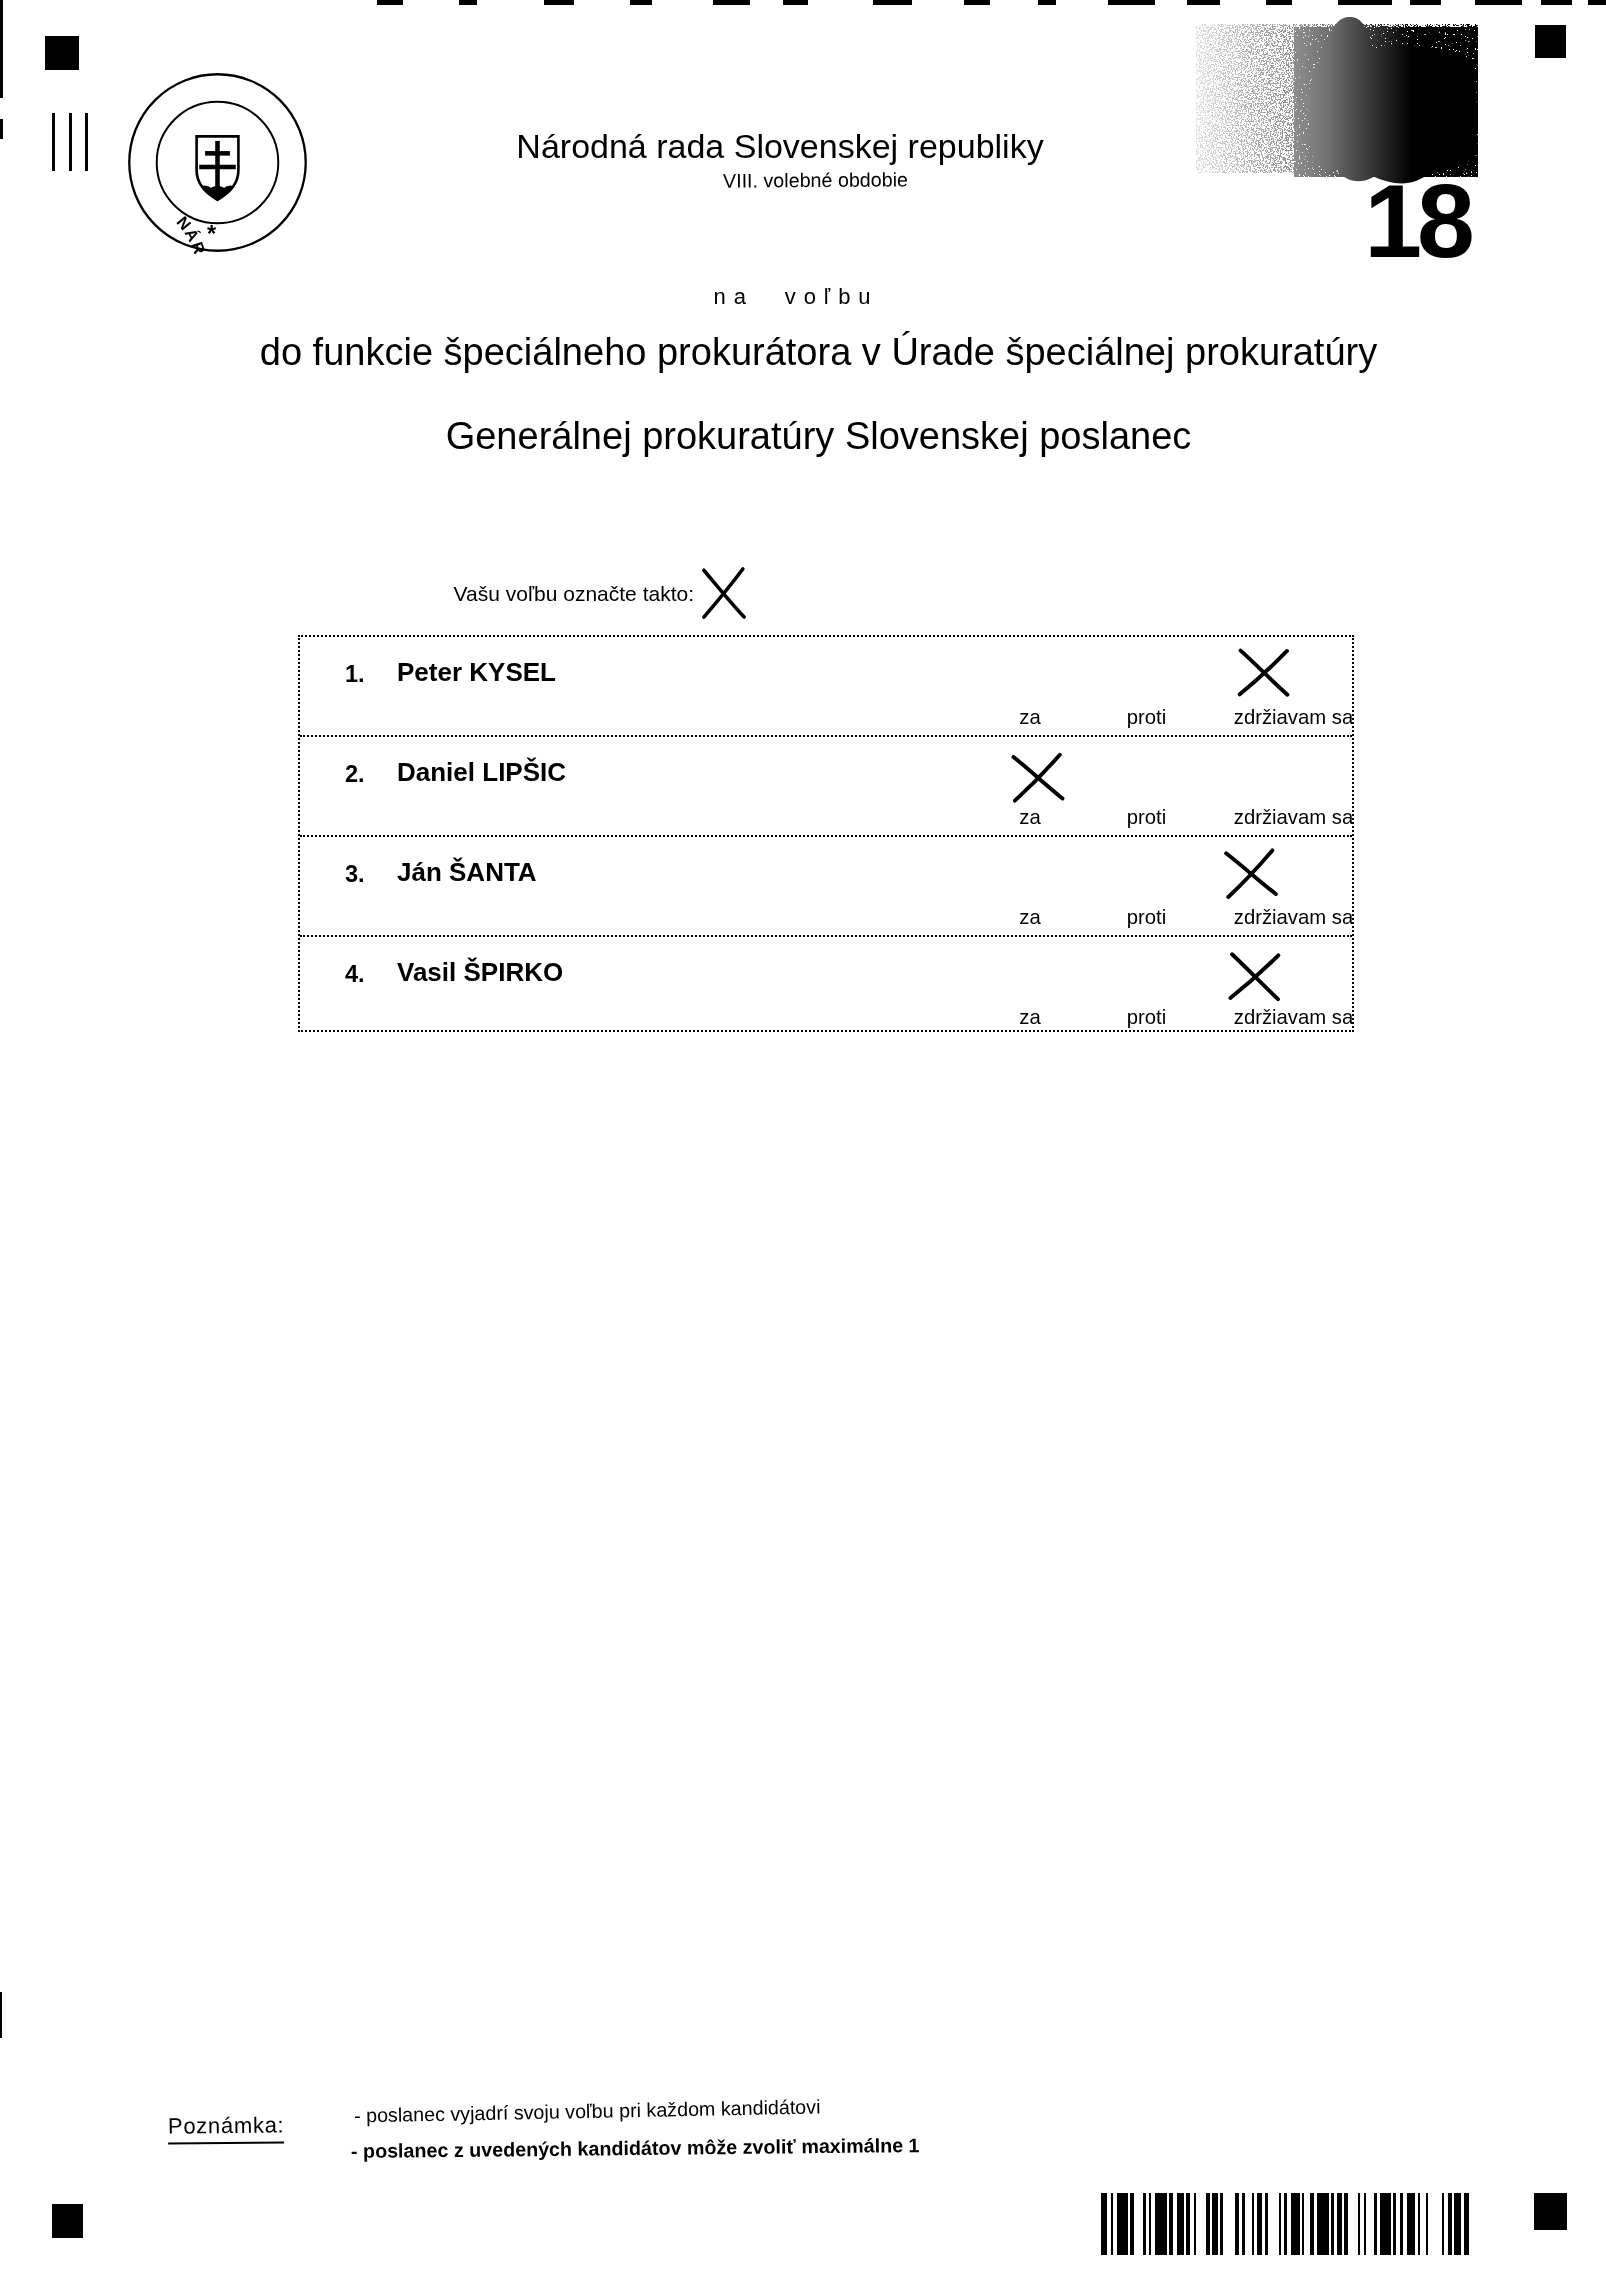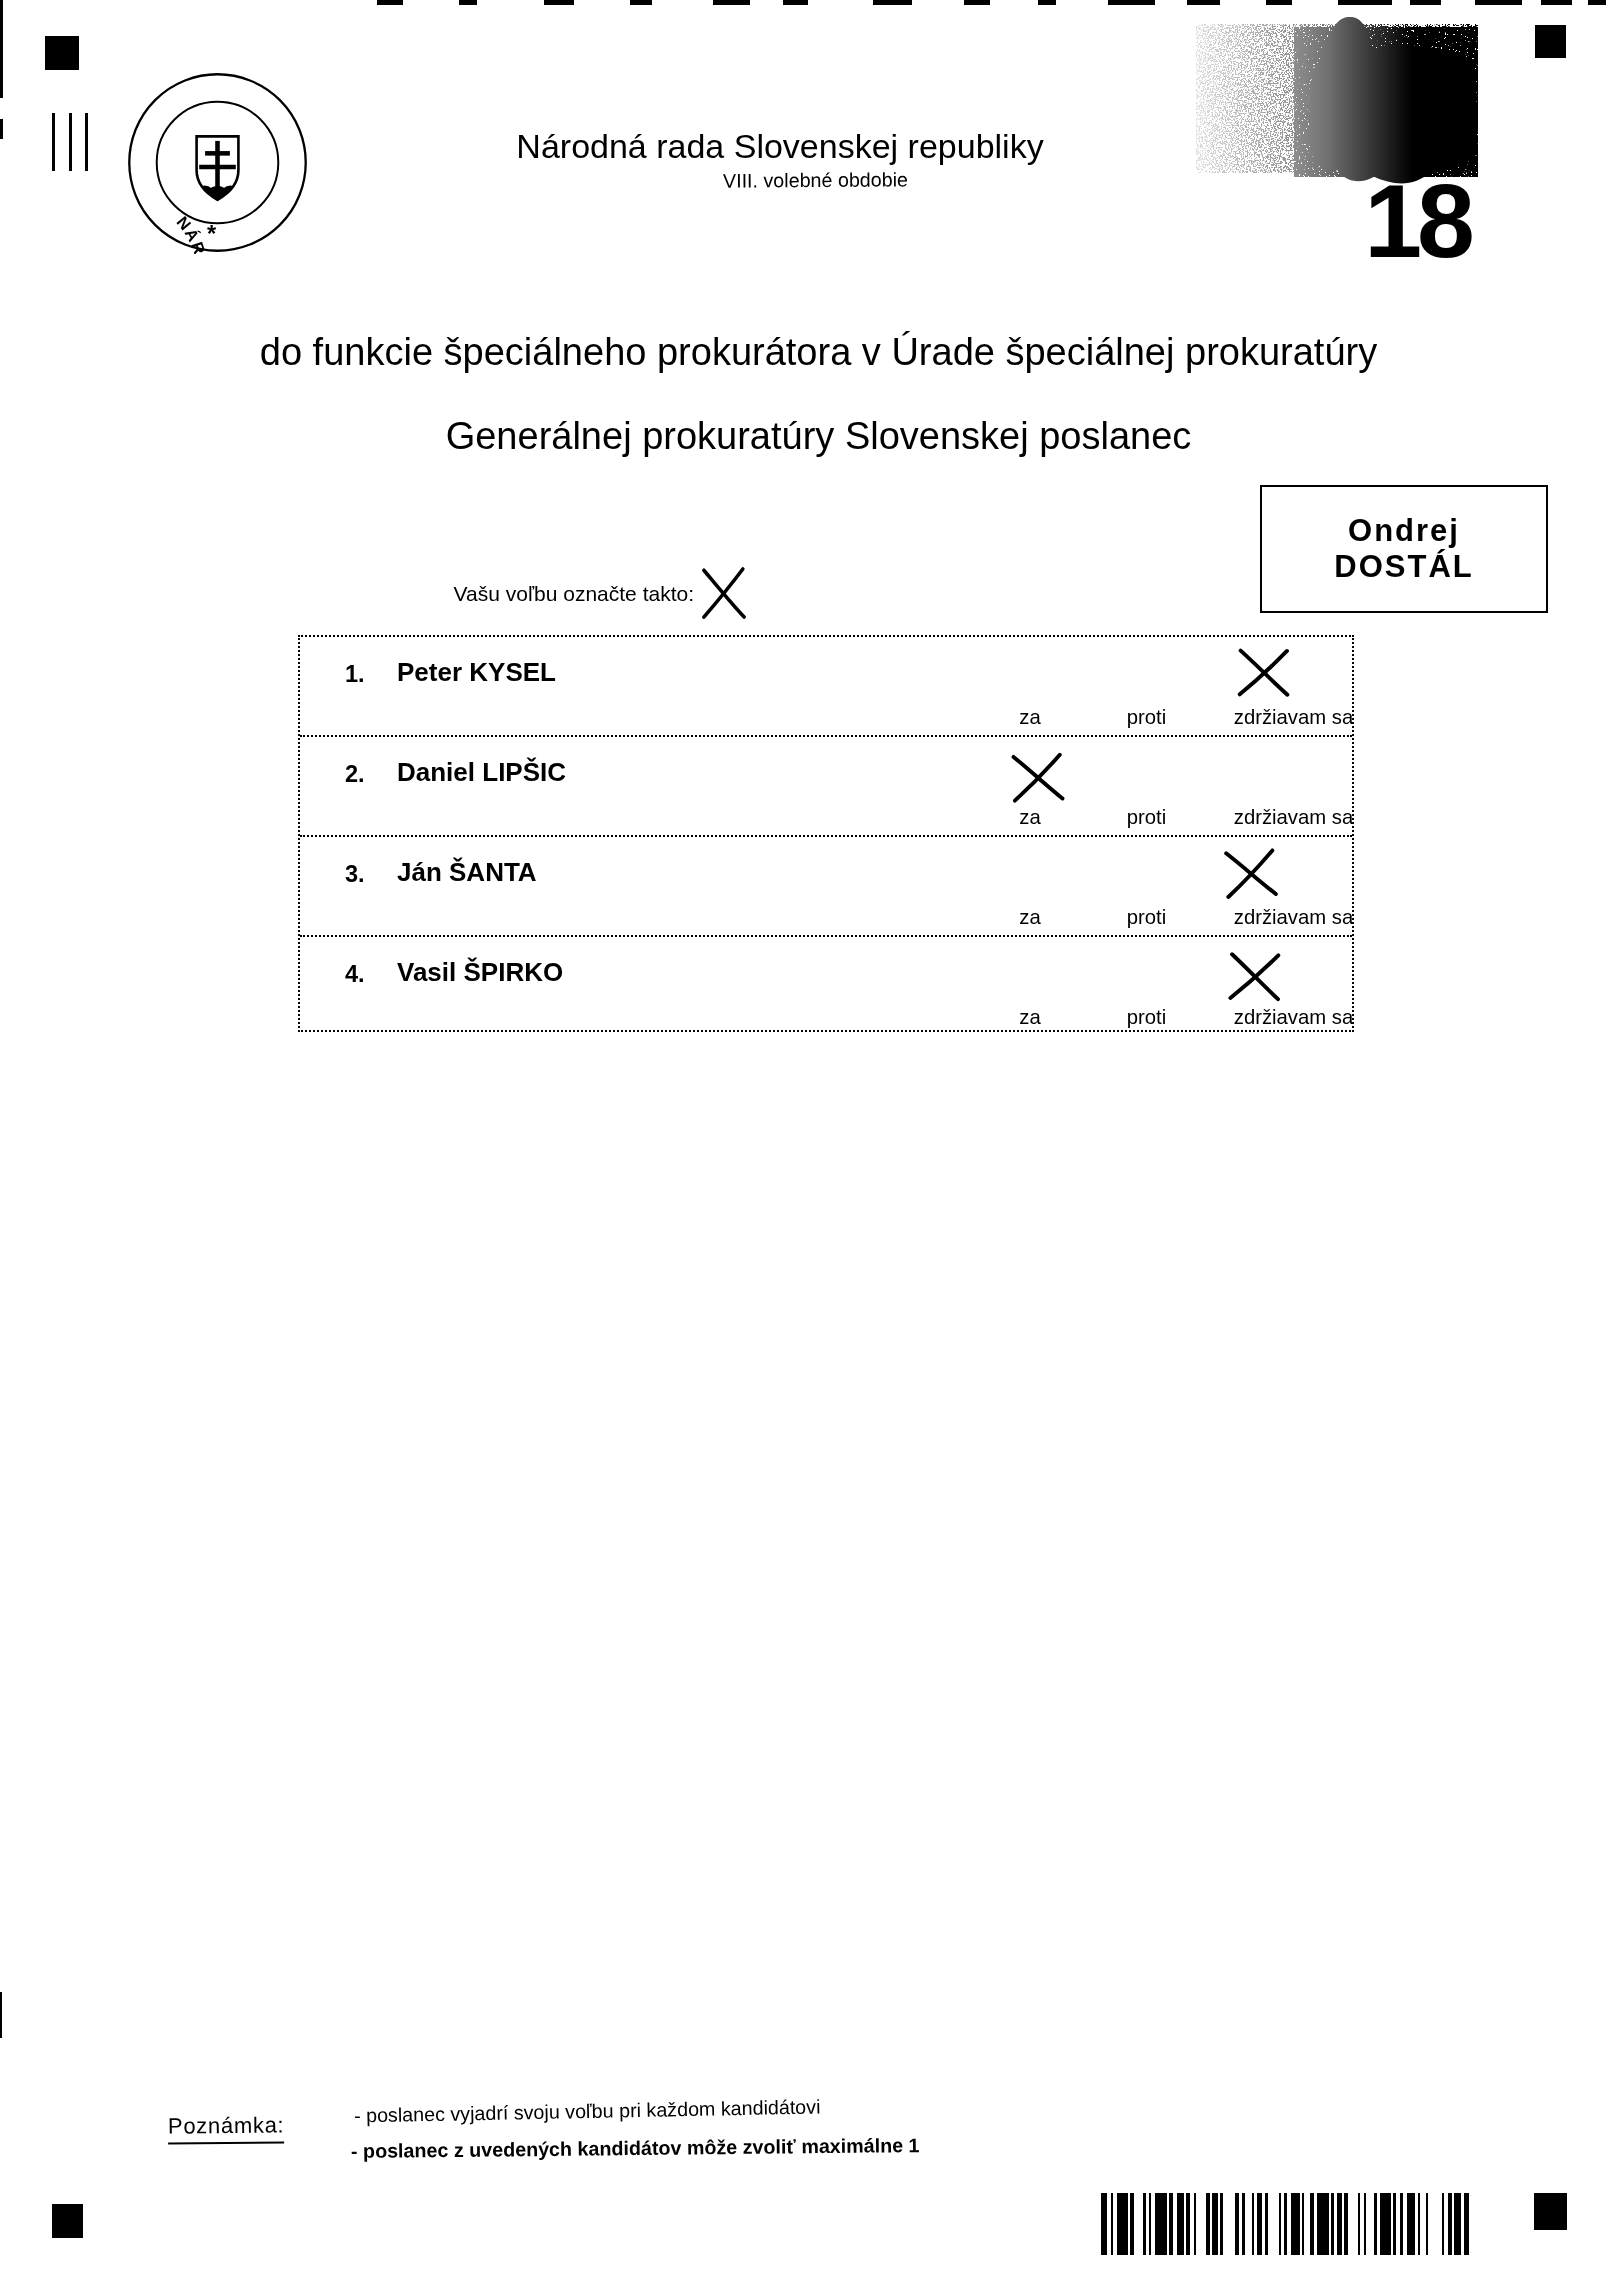--- a/index.html
+++ b/index.html
@@ -109,20 +109,21 @@
       <g stroke="#000" stroke-width="7" fill="none">
         <path d="M140,107 V180"></path>
         <path d="M121,126 H159"></path>
         <path d="M112,147 H168"></path>
       </g>
     </g>
   </svg>
 
   <div class="abs ctr institution">Národná rada Slovenskej republiky</div>
   <div class="abs ctr term">VIII. volebné obdobie</div>
+  <div class="abs ctr doc-subtitle">na voľbu</div>
 
   <svg class="abs" style="left:1196px;top:13px;" width="288" height="177" viewBox="0 0 440 270">
     <defs>
       <filter id="noiseA" x="0" y="0" width="100%" height="100%">
         <feTurbulence type="fractalNoise" baseFrequency="0.45" numOctaves="2" seed="11"></feTurbulence>
         <feColorMatrix type="matrix" values="0 0 0 0 0  0 0 0 0 0  0 0 0 0 0  0 0 0 22 -11"></feColorMatrix>
       </filter>
       <filter id="noiseB" x="0" y="0" width="100%" height="100%">
         <feTurbulence type="fractalNoise" baseFrequency="0.35" numOctaves="3" seed="4"></feTurbulence>
         <feColorMatrix type="matrix" values="0 0 0 0 0  0 0 0 0 0  0 0 0 0 0  0 0 0 30 -9"></feColorMatrix>
@@ -142,24 +143,20 @@
       <path d="M196,60 C205,25 215,8 232,6 C252,4 262,20 268,55 C300,48 330,46 368,55
                C400,62 425,75 428,95 L430,210 C420,230 395,240 360,242 C330,268 300,262 272,250
                C250,262 230,258 216,240 C200,246 188,238 182,215 C170,180 172,120 180,85 Z" fill="#000"></path>
     </g>
   </svg>
   <div class="abs ballot-no">18</div>
 
   <div class="abs ctr pos1">do funkcie špeciálneho prokurátora v Úrade špeciálnej prokuratúry</div>
   <div class="abs ctr pos2">Generálnej prokuratúry Slovenskej poslanec</div>
 
-  <div class="abs voter-box">
-    <div>Ondrej</div>
-    <div>DOSTÁL</div>
-  </div>
 
   <div class="abs instr">Vašu voľbu označte takto:</div>
   <svg class="abs sample-x" width="52" height="60" viewBox="0 0 80 92">
     <g stroke="#000" stroke-width="5.5" stroke-linecap="round" fill="none">
       <path d="M9,11 C30,36 52,63 71,83"></path>
       <path d="M69,9 C51,33 28,61 9,83"></path>
     </g>
   </svg>
 
   <div class="abs cand-box">

